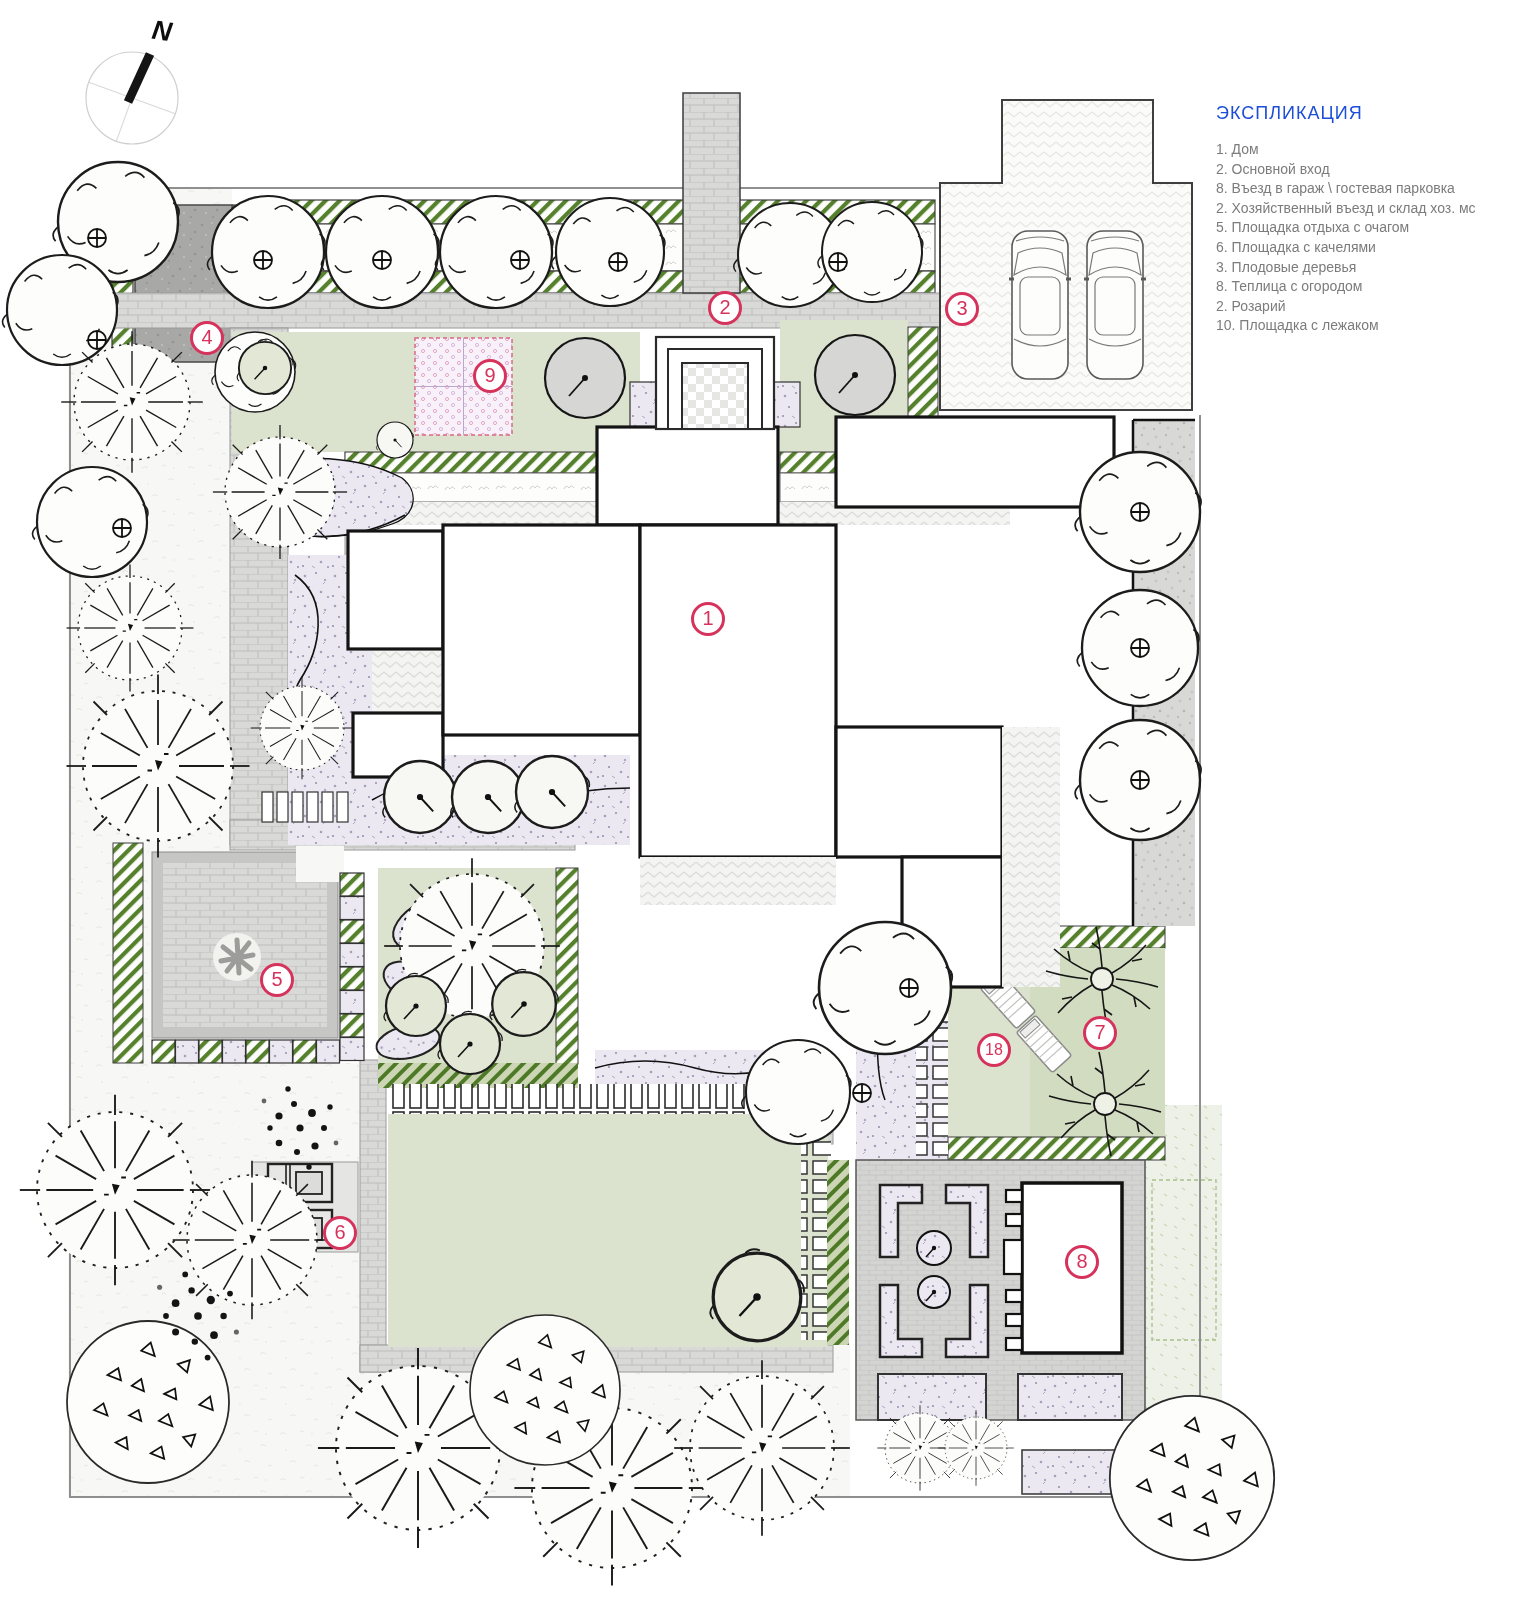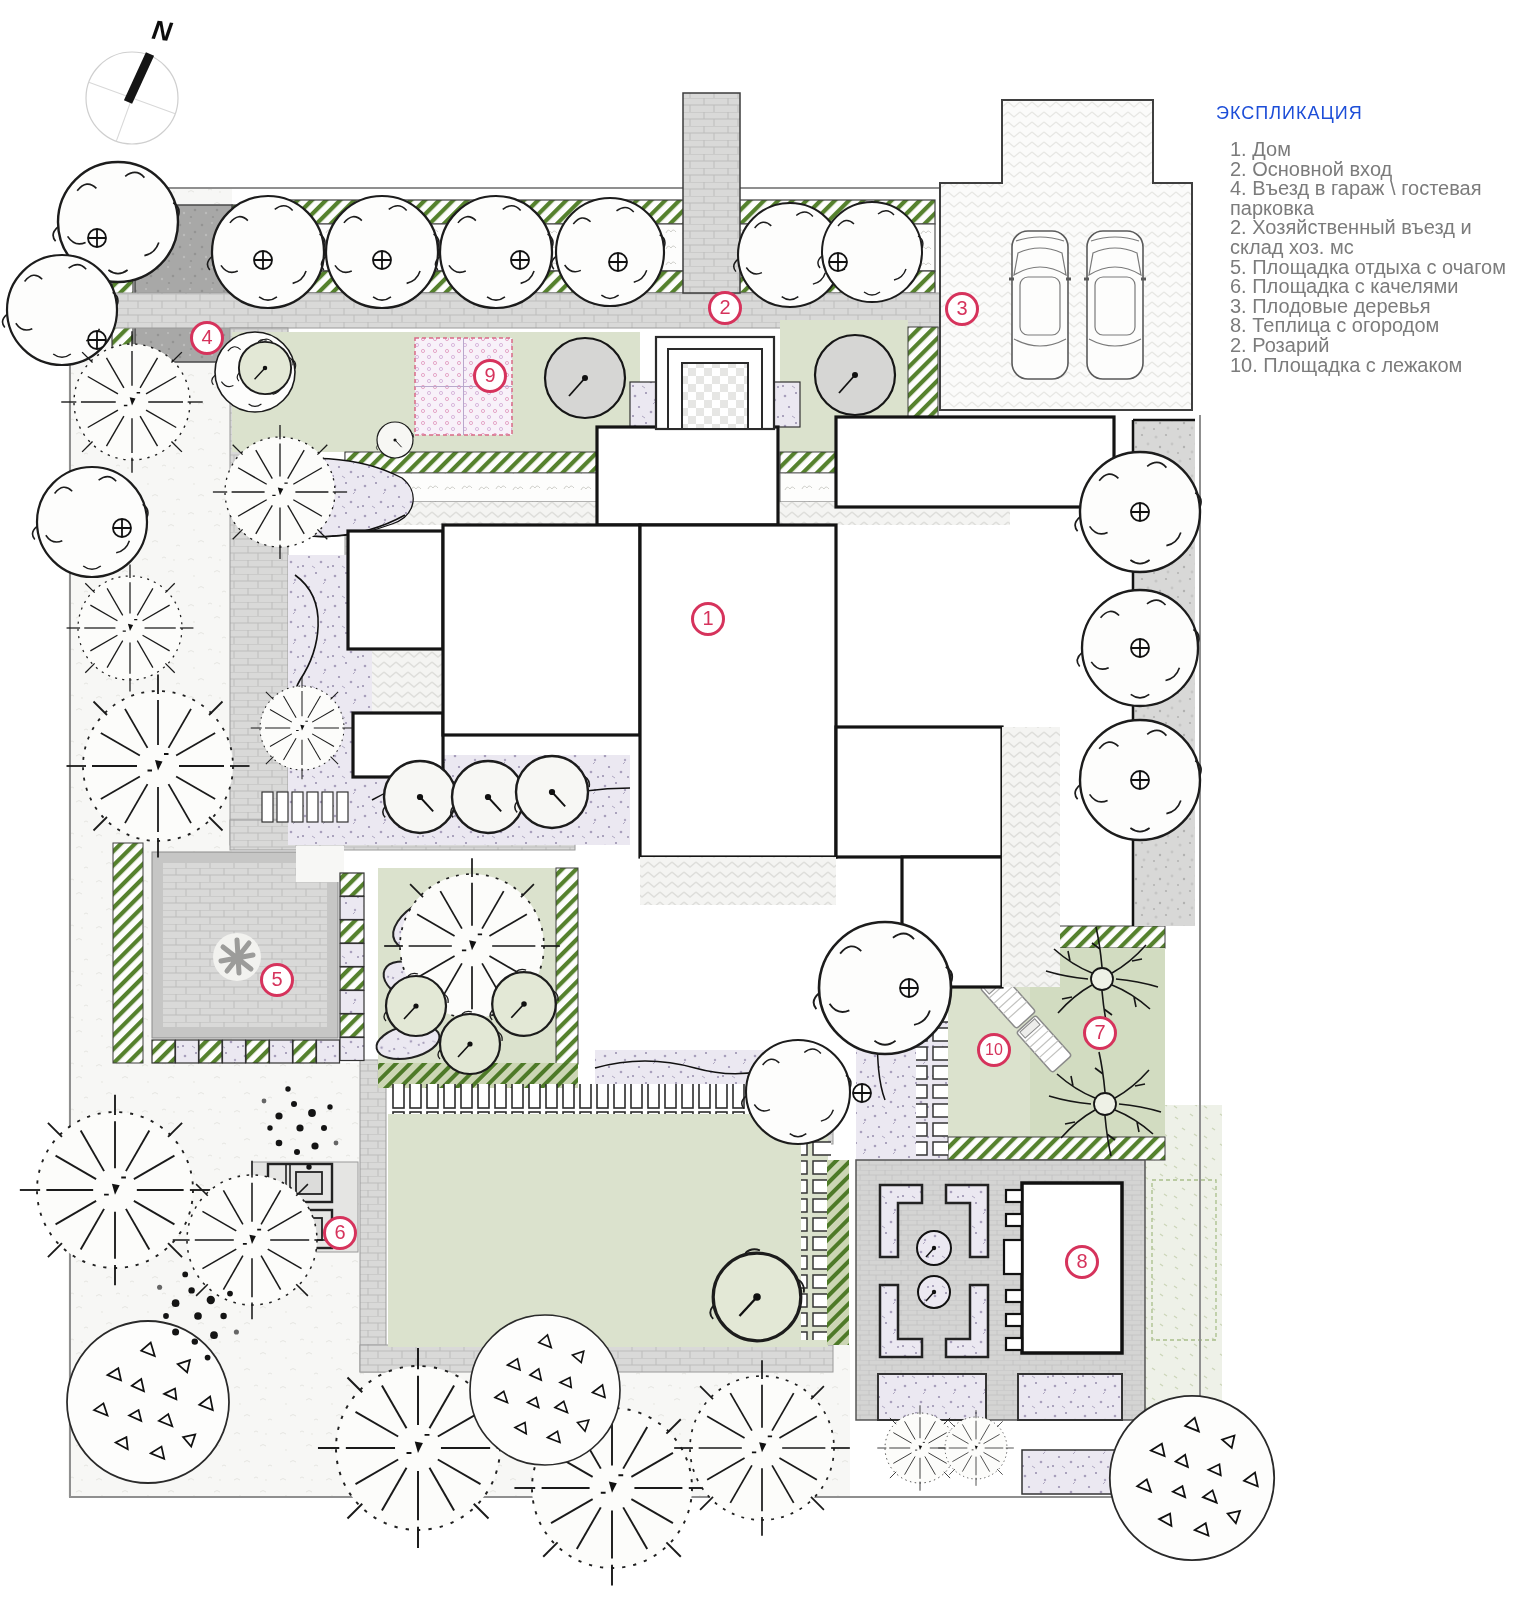--- a/index.html
+++ b/index.html
@@ -1,21 +1,21 @@
 <!DOCTYPE html>
 <html><head>
 <meta charset="utf-8">
 <style>
   html,body{margin:0;padding:0;background:#ffffff;}
   #canvas{position:relative;width:1536px;height:1599px;background:#ffffff;overflow:hidden;
           font-family:"Liberation Sans",sans-serif;}
   #plan-svg{position:absolute;left:0;top:0;}
   .legend{position:absolute;left:1216px;top:103px;width:310px;color:#7c7c7c;}
   .legend-title{font-size:18px;letter-spacing:1px;color:#1d4ed8;margin:0 0 16px 0;}
-  .legend ol{list-style:none;margin:14px;padding:0;font-size:20px;line-height:19.6px;}
+  .legend ol{list-style:none;margin:0;padding:0;font-size:14px;line-height:19.6px;}
   .marker{position:absolute;width:34px;height:34px;box-sizing:border-box;border-radius:50%;
           background:#fff;border:3px solid #d6335c;color:#d6335c;text-align:center;
           font-size:20px;line-height:27px;transform:translate(-50%,-50%);}
   .marker.sm{font-size:16px;}
   .north-label{position:absolute;left:152px;top:16px;font-size:27px;font-weight:bold;
                font-style:italic;color:#0d0d0d;transform:rotate(8deg);}
 </style>
 </head>
 <body>
 
@@ -464,30 +464,30 @@
 
 <div class="marker" style="left:708px;top:619px">1</div>
 <div class="marker" style="left:725px;top:308px">2</div>
 <div class="marker" style="left:962px;top:309px">3</div>
 <div class="marker" style="left:207px;top:338px">4</div>
 <div class="marker" style="left:277px;top:980px">5</div>
 <div class="marker" style="left:340px;top:1233px">6</div>
 <div class="marker" style="left:1100px;top:1033px">7</div>
 <div class="marker" style="left:1082px;top:1262px">8</div>
 <div class="marker" style="left:490px;top:376px">9</div>
-<div class="marker sm" style="left:994px;top:1050px">10</div>
+<div class="marker sm" style="left:994px;top:1050px">18</div>
 
 <span class="north-label">N</span>
 
 <div class="legend">
   <div class="legend-title">ЭКСПЛИКАЦИЯ</div>
   <ol>
     <li>1. Дом</li>
     <li>2. Основной вход</li>
-    <li>4. Въезд в гараж \ гостевая парковка</li>
+    <li>8. Въезд в гараж \ гостевая парковка</li>
     <li>2. Хозяйственный въезд и склад хоз. мс</li>
     <li>5. Площадка отдыха с очагом</li>
     <li>6. Площадка с качелями</li>
     <li>3. Плодовые деревья</li>
     <li>8. Теплица с огородом</li>
     <li>2. Розарий</li>
     <li>10. Площадка с лежаком</li>
   </ol>
 </div>
 

